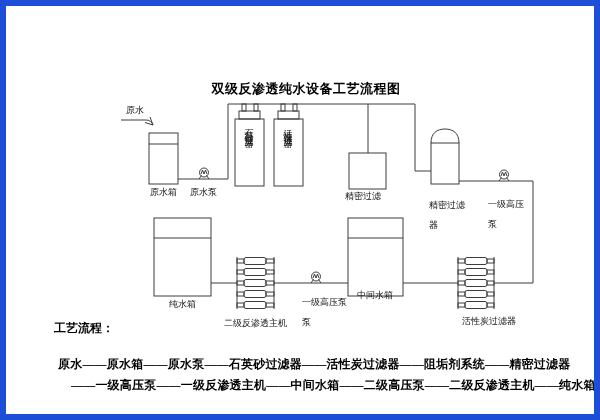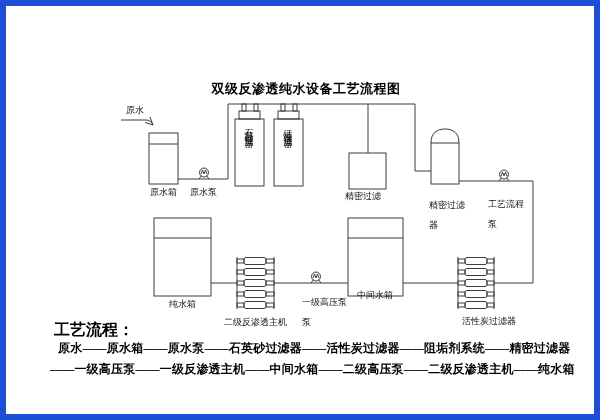--- a/index.html
+++ b/index.html
@@ -12,24 +12,24 @@
   .lbl{position:absolute;font-size:9px;line-height:10px;color:#111;white-space:nowrap;}
   .lbl.two{white-space:pre-line;}
   .vlabel{
     position:absolute;font-size:9px;color:#111;
     writing-mode:vertical-rl;text-orientation:upright;letter-spacing:2px;line-height:9px;
   }
   .title{
     position:absolute;left:0;top:74px;width:600px;text-align:center;
     font-size:13px;font-weight:bold;letter-spacing:0.5px;color:#000;
   }
-  .flow-head{position:absolute;left:48px;top:314px;font-size:16px;font-weight:bold;}
-  .flow-line{position:absolute;font-size:12px;font-weight:bold;letter-spacing:0.2px;white-space:nowrap;}
+  .flow-head{position:absolute;left:48px;top:314px;font-size:12px;font-weight:bold;}
+  .flow-line{position:absolute;font-size:12px;font-weight:bold;letter-spacing:0.2px;white-space:nowrap;margin-top:16px;}
   .flow-line.l1{left:52px;top:334px;}
-  .flow-line.l2{left:44px;top:355px;}
+  .flow-line.l2{left:65px;top:355px;}
 </style>
 </head>
 <body>
 
 <div id="canvas">
 
   <svg id="pipework" width="600" height="420" viewBox="0 0 600 420" fill="none" stroke="#3d3d3d" stroke-width="1">
 
     <g>
       <path d="M115,114 H140 Q145,114 147,119"></path>
@@ -168,34 +168,34 @@
   <div class="vlabel" style="left:277px;top:116px;height:64px;">活性炭过滤器</div>
 
   <div class="lbl" style="left:339px;top:185px;">精密过滤</div>
 
   <div class="lbl two" style="left:423px;top:184px;">
     <span style="display:block;">精密过滤</span>
     <span style="display:block;">器</span>
   </div>
 
   <div class="lbl two" style="left:482px;top:183px;">
-    <span style="display:block;">工艺流程</span>
+    <span style="display:block;">一级高压</span>
     <span style="display:block;">泵</span>
   </div>
 
   <div class="lbl" style="left:456px;top:310px;">活性炭过滤器</div>
 
   <div class="lbl" style="left:351px;top:284px;">中间水箱</div>
 
   <div class="lbl two" style="left:296px;top:281px;">
     <span style="display:block;">一级高压泵</span>
     <span style="display:block;">泵</span>
   </div>
 
-  <div class="lbl" style="left:218px;top:312px;font-family:Liberation Mono, monospace;">二级反渗透主机</div>
+  <div class="lbl" style="left:218px;top:312px;">二级反渗透主机</div>
 
   <div class="lbl" style="left:163px;top:293px;">纯水箱</div>
 
   <div class="flow-head">工艺流程：</div>
   <div class="flow-line l1">原水——原水箱——原水泵——石英砂过滤器——活性炭过滤器——阻垢剂系统——精密过滤器</div>
   <div class="flow-line l2">——一级高压泵——一级反渗透主机——中间水箱——二级高压泵——二级反渗透主机——纯水箱</div>
 
 </div>
 
 </body></html>

